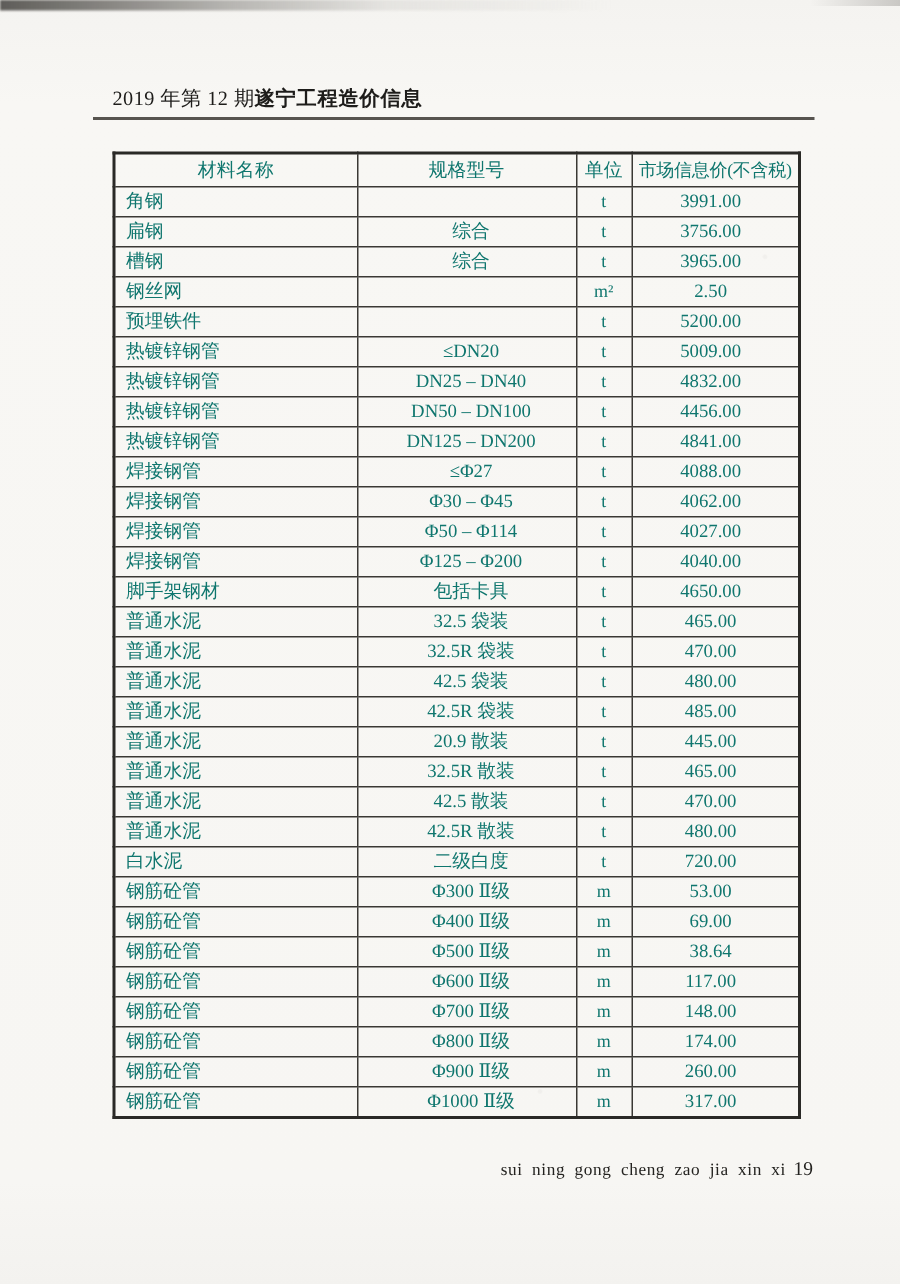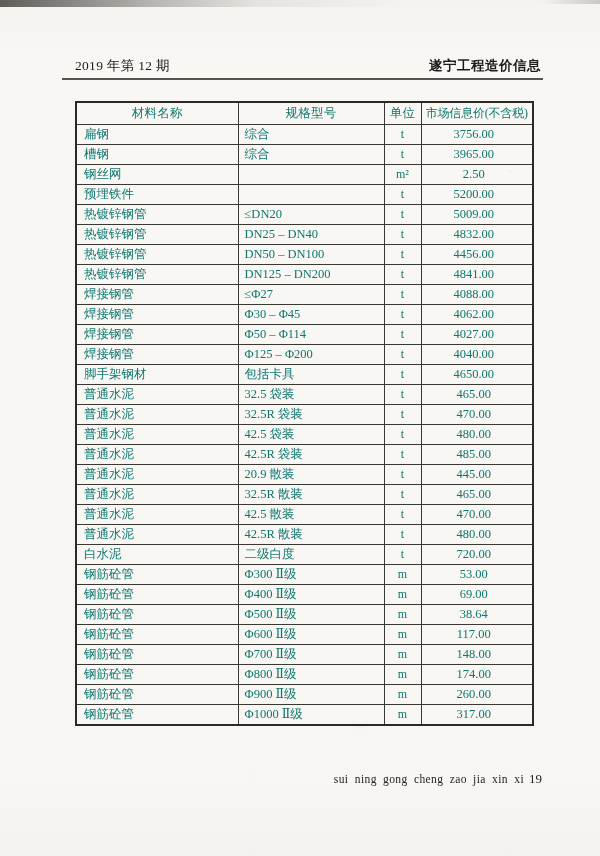--- a/index.html
+++ b/index.html
@@ -20,21 +20,21 @@
     position:absolute; top:0; left:0; width:430px; height:7px;
     background:linear-gradient(to right, rgba(78,76,72,0.9), rgba(130,128,124,0.55) 35%, rgba(185,183,179,0.25) 60%, rgba(246,245,242,0) 95%);
     filter:blur(0.6px);
   }
   .scan-top-right {
     position:absolute; top:0; right:0; width:60px; height:4px;
     background:linear-gradient(to left, rgba(120,118,114,0.35), rgba(246,245,242,0));
   }
   .header {
     position:absolute; top:57px; left:75px; width:466px;
-    display:flex; justify-content:space-between; align-items:baseline;
+    display:flex; align-items:baseline;
   }
   .issue { font-size:13.5px; letter-spacing:0.3px; }
   .publication { font-size:13.5px; font-weight:bold; letter-spacing:0.5px; }
   .header-rule {
     position:absolute; top:78px; left:62px; width:481px; height:2px;
     background:#57544f;
   }
   table.price-table {
     position:absolute; top:101px; left:75px; width:457px;
     border-collapse:collapse; table-layout:fixed;
@@ -49,21 +49,21 @@
     border:1px solid #3a3834;
     overflow:hidden; white-space:nowrap;
   }
   .price-table thead th {
     height:22px; font-weight:normal; text-align:center;
     font-size:12.5px; letter-spacing:0.2px; padding:0 1px;
   }
   .price-table thead th:last-child { font-size:12px; letter-spacing:-0.2px; }
   .price-table td { height:19px; line-height:19px; padding:0; }
   .price-table td:nth-child(1) { text-align:left; padding-left:7px; }
-  .price-table td:nth-child(2) { text-align:left; padding-left:6px;margin-top:48px; }
+  .price-table td:nth-child(2) { text-align:center; padding-left:6px;margin-top:48px; }
   .price-table td:nth-child(3) { text-align:center; font-size:12px; }
   .price-table td:nth-child(4) { text-align:center; padding-right:6px; }
   .footer {
     position:absolute; top:771px; right:58px;
     font-size:11.5px; letter-spacing:0.4px; word-spacing:3px; color:#242320;
   }
   .footer .pagenum { font-size:13px; padding-left:5px; letter-spacing:0; }
 </style>
 </head>
 <body>
@@ -87,20 +87,26 @@
   <thead>
     <tr>
       <th>材料名称</th>
       <th>规格型号</th>
       <th>单位</th>
       <th>市场信息价(不含税)</th>
     </tr>
   </thead>
   <tbody>
       <tr>
+        <td>角钢</td>
+        <td></td>
+        <td>t</td>
+        <td>3991.00</td>
+      </tr>
+      <tr>
         <td>扁钢</td>
         <td>综合</td>
         <td>t</td>
         <td>3756.00</td>
       </tr>
       <tr>
         <td>槽钢</td>
         <td>综合</td>
         <td>t</td>
         <td>3965.00</td>

